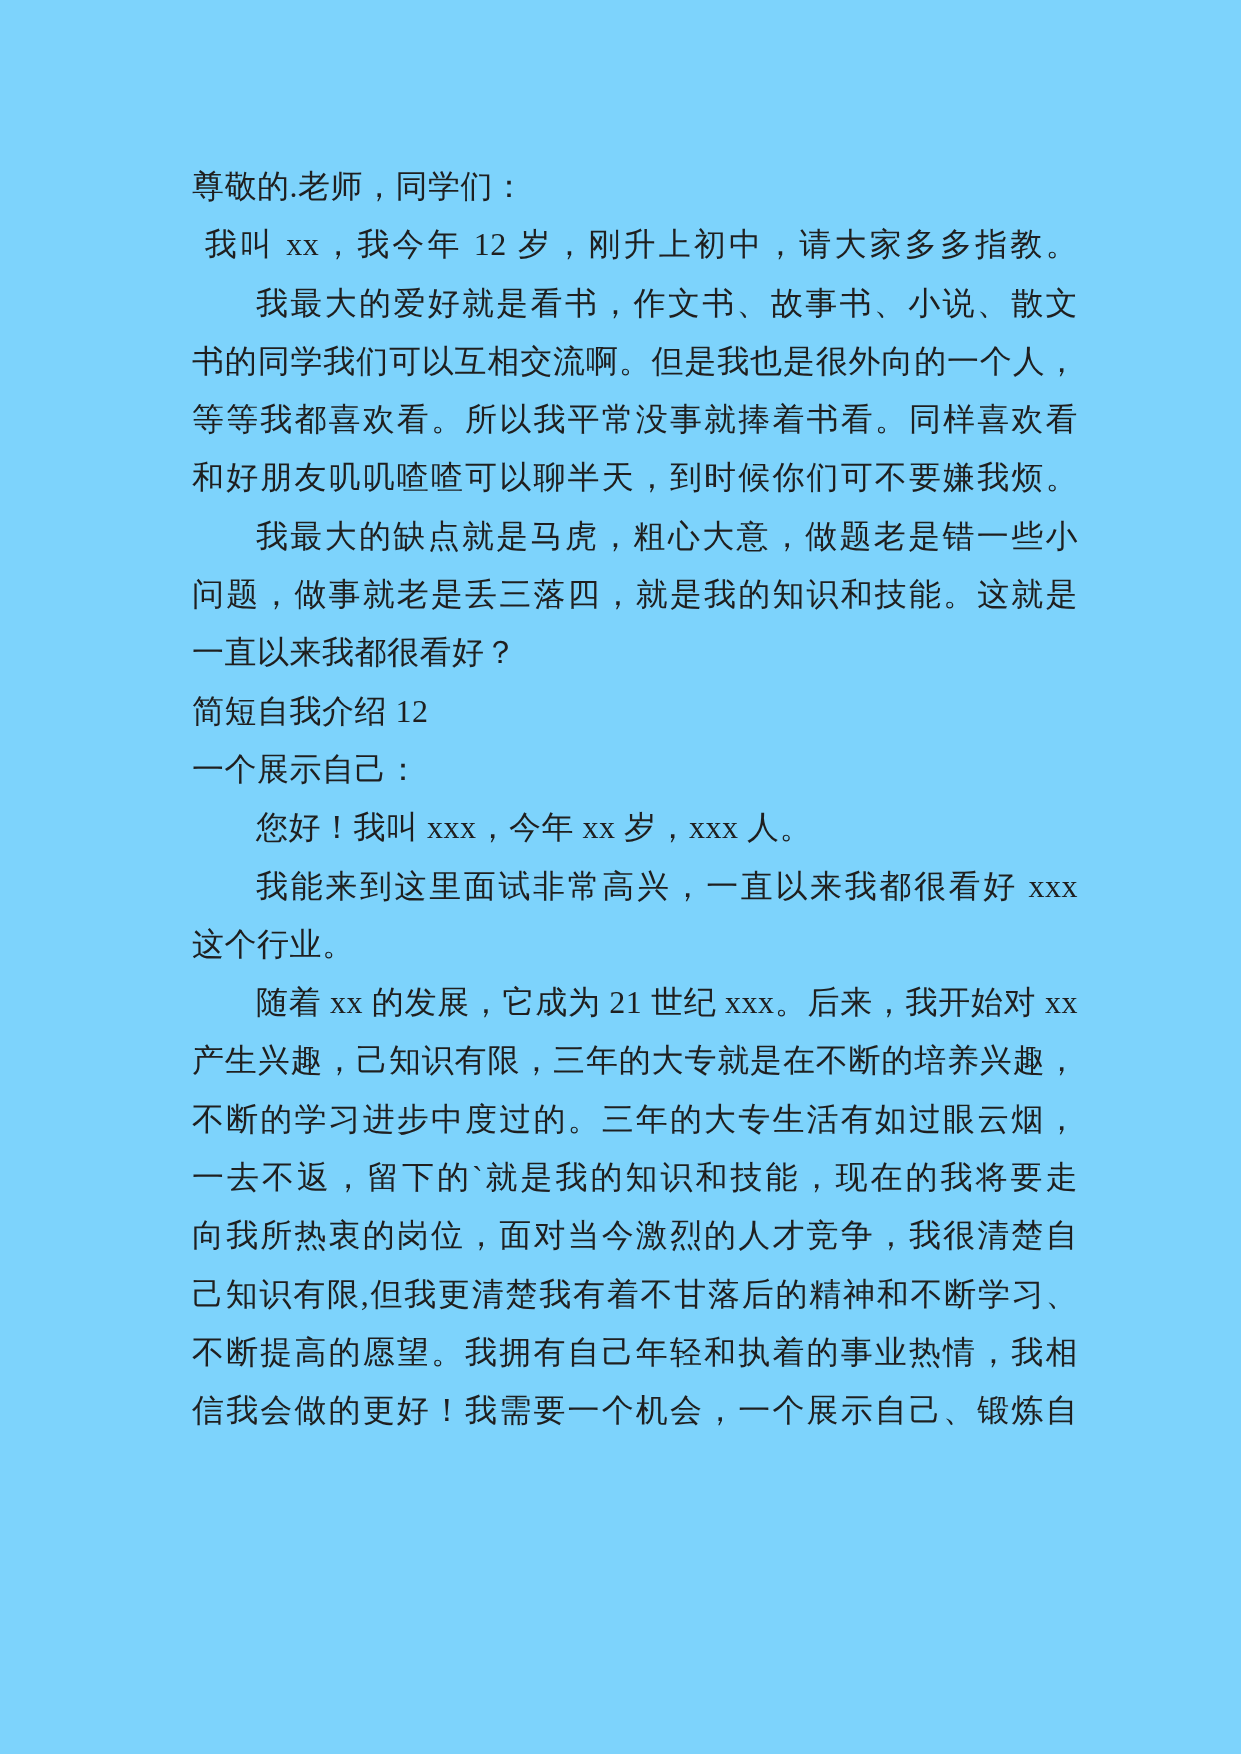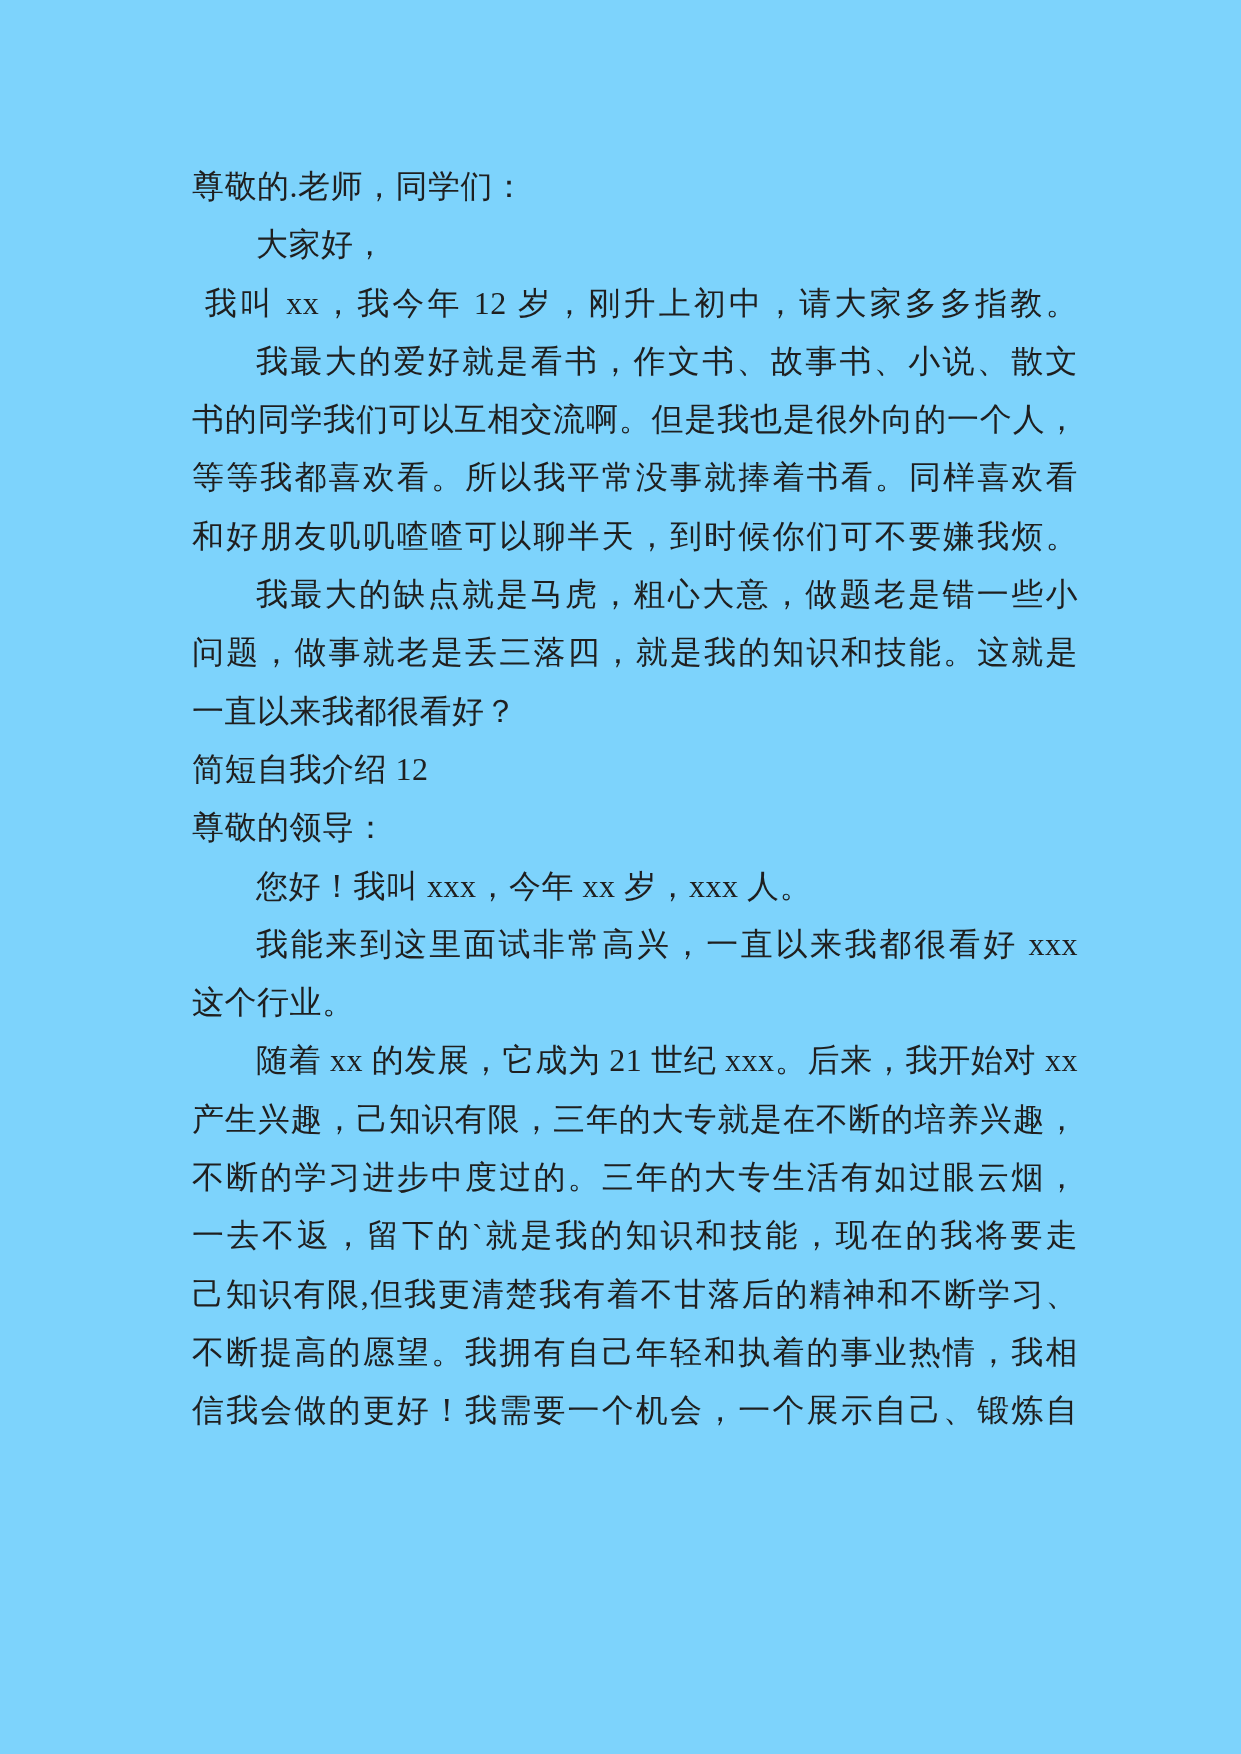--- a/index.html
+++ b/index.html
@@ -44,35 +44,35 @@
     text-align-last: justify;
     overflow: hidden;
   }
 </style>
 </head>
 <body>
 
 <div class="page">
   <div class="doc" id="doc-body">
       <div class="line">尊敬的.老师，同学们：</div>
-      <div class="line" style="padding-left: 2em;">大家好，</div>
       <div class="line just" style="padding-left: 0.4em;">我叫 xx，我今年 12 岁，刚升上初中，请大家多多指教。</div>
       <div class="line just" style="padding-left: 2em;">我最大的爱好就是看书，作文书、故事书、小说、散文</div>
       <div class="line just">书的同学我们可以互相交流啊。但是我也是很外向的一个人，</div>
       <div class="line just">等等我都喜欢看。所以我平常没事就捧着书看。同样喜欢看</div>
       <div class="line just">和好朋友叽叽喳喳可以聊半天，到时候你们可不要嫌我烦。</div>
       <div class="line just" style="padding-left: 2em;">我最大的缺点就是马虎，粗心大意，做题老是错一些小</div>
       <div class="line just">问题，做事就老是丢三落四，就是我的知识和技能。这就是我，</div>
       <div class="line">一直以来我都很看好？</div>
       <div class="line">简短自我介绍 12</div>
-      <div class="line">尊敬的领导：</div>
+      <div class="line">一个展示自己：</div>
       <div class="line" style="padding-left: 2em;">您好！我叫 xxx，今年 xx 岁，xxx 人。</div>
       <div class="line just" style="padding-left: 2em;">我能来到这里面试非常高兴，一直以来我都很看好 xxx</div>
       <div class="line">这个行业。</div>
       <div class="line just" style="padding-left: 2em;">随着 xx 的发展，它成为 21 世纪 xxx。后来，我开始对 xx</div>
       <div class="line just">产生兴趣，己知识有限，三年的大专就是在不断的培养兴趣，</div>
       <div class="line just">不断的学习进步中度过的。三年的大专生活有如过眼云烟，</div>
       <div class="line just">一去不返，留下的`就是我的知识和技能，现在的我将要走</div>
+      <div class="line just">向我所热衷的岗位，面对当今激烈的人才竞争，我很清楚自</div>
       <div class="line just">己知识有限,但我更清楚我有着不甘落后的精神和不断学习、</div>
       <div class="line just">不断提高的愿望。我拥有自己年轻和执着的事业热情，我相</div>
       <div class="line just">信我会做的更好！我需要一个机会，一个展示自己、锻炼自</div>
     </div>
 </div>
 
 </body></html>

